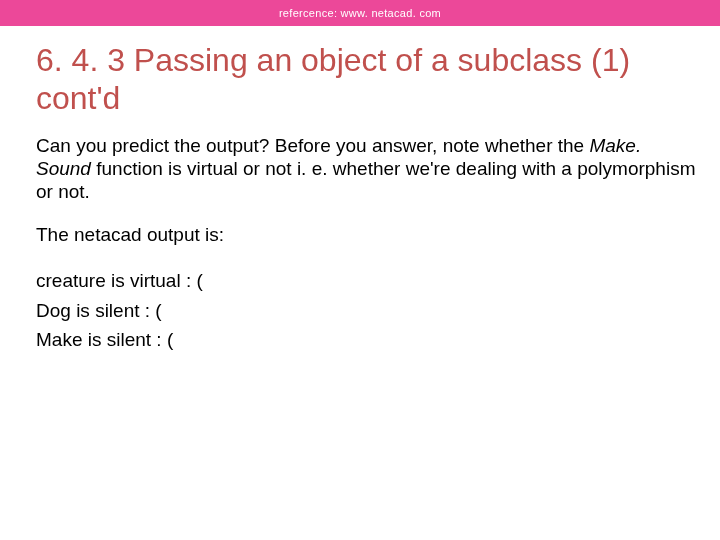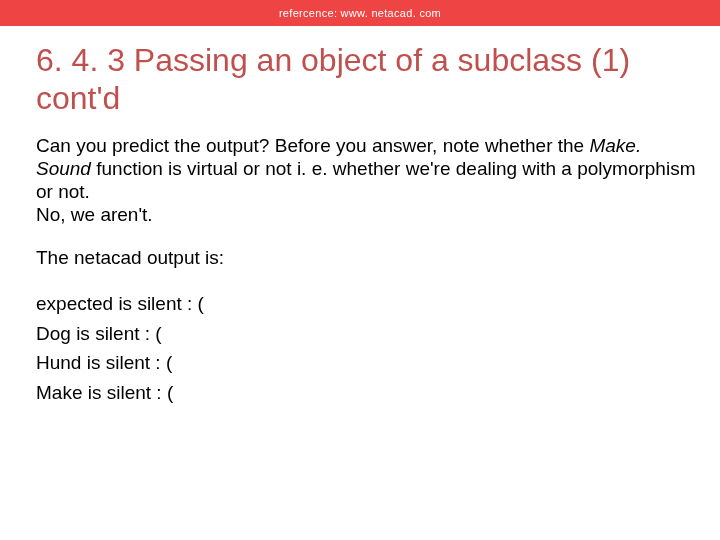--- a/index.html
+++ b/index.html
@@ -7,21 +7,21 @@
     padding: 0;
     width: 720px;
     height: 540px;
     background: #ffffff;
     font-family: Arial, Helvetica, sans-serif;
     overflow: hidden;
   }
   .header-bar {
     width: 100%;
     height: 26px;
-    background: #ef4444;
+    background: #ec4899;
     display: flex;
     align-items: center;
     justify-content: center;
   }
   .header-bar span {
     color: #ffffff;
     font-size: 11px;
     letter-spacing: 0.3px;
   }
   .content {
@@ -61,25 +61,23 @@
   <span>refercence: www. netacad. com</span>
 </div>
 
 <div class="content">
 
   <div class="title">6. 4. 3 Passing an object of a subclass (1) cont'd</div>
 
   <div class="body-text">
     <p>
       <span>Can you predict the output? Before you answer, note whether the </span><span class="italic">Make. Sound</span><span> function is virtual or not i. e. whether we're dealing with a polymorphism or not.</span><br>
-      <span>No, we aren't.</span>
     </p>
     <p>The netacad output is:</p>
   </div>
 
   <div class="output-lines">
-    <div>expected is silent : (</div>
+    <div>creature is virtual : (</div>
     <div>Dog is silent : (</div>
-    <div>Hund is silent : (</div>
     <div>Make is silent : (</div>
   </div>
 
 </div>
 
 </body></html>

